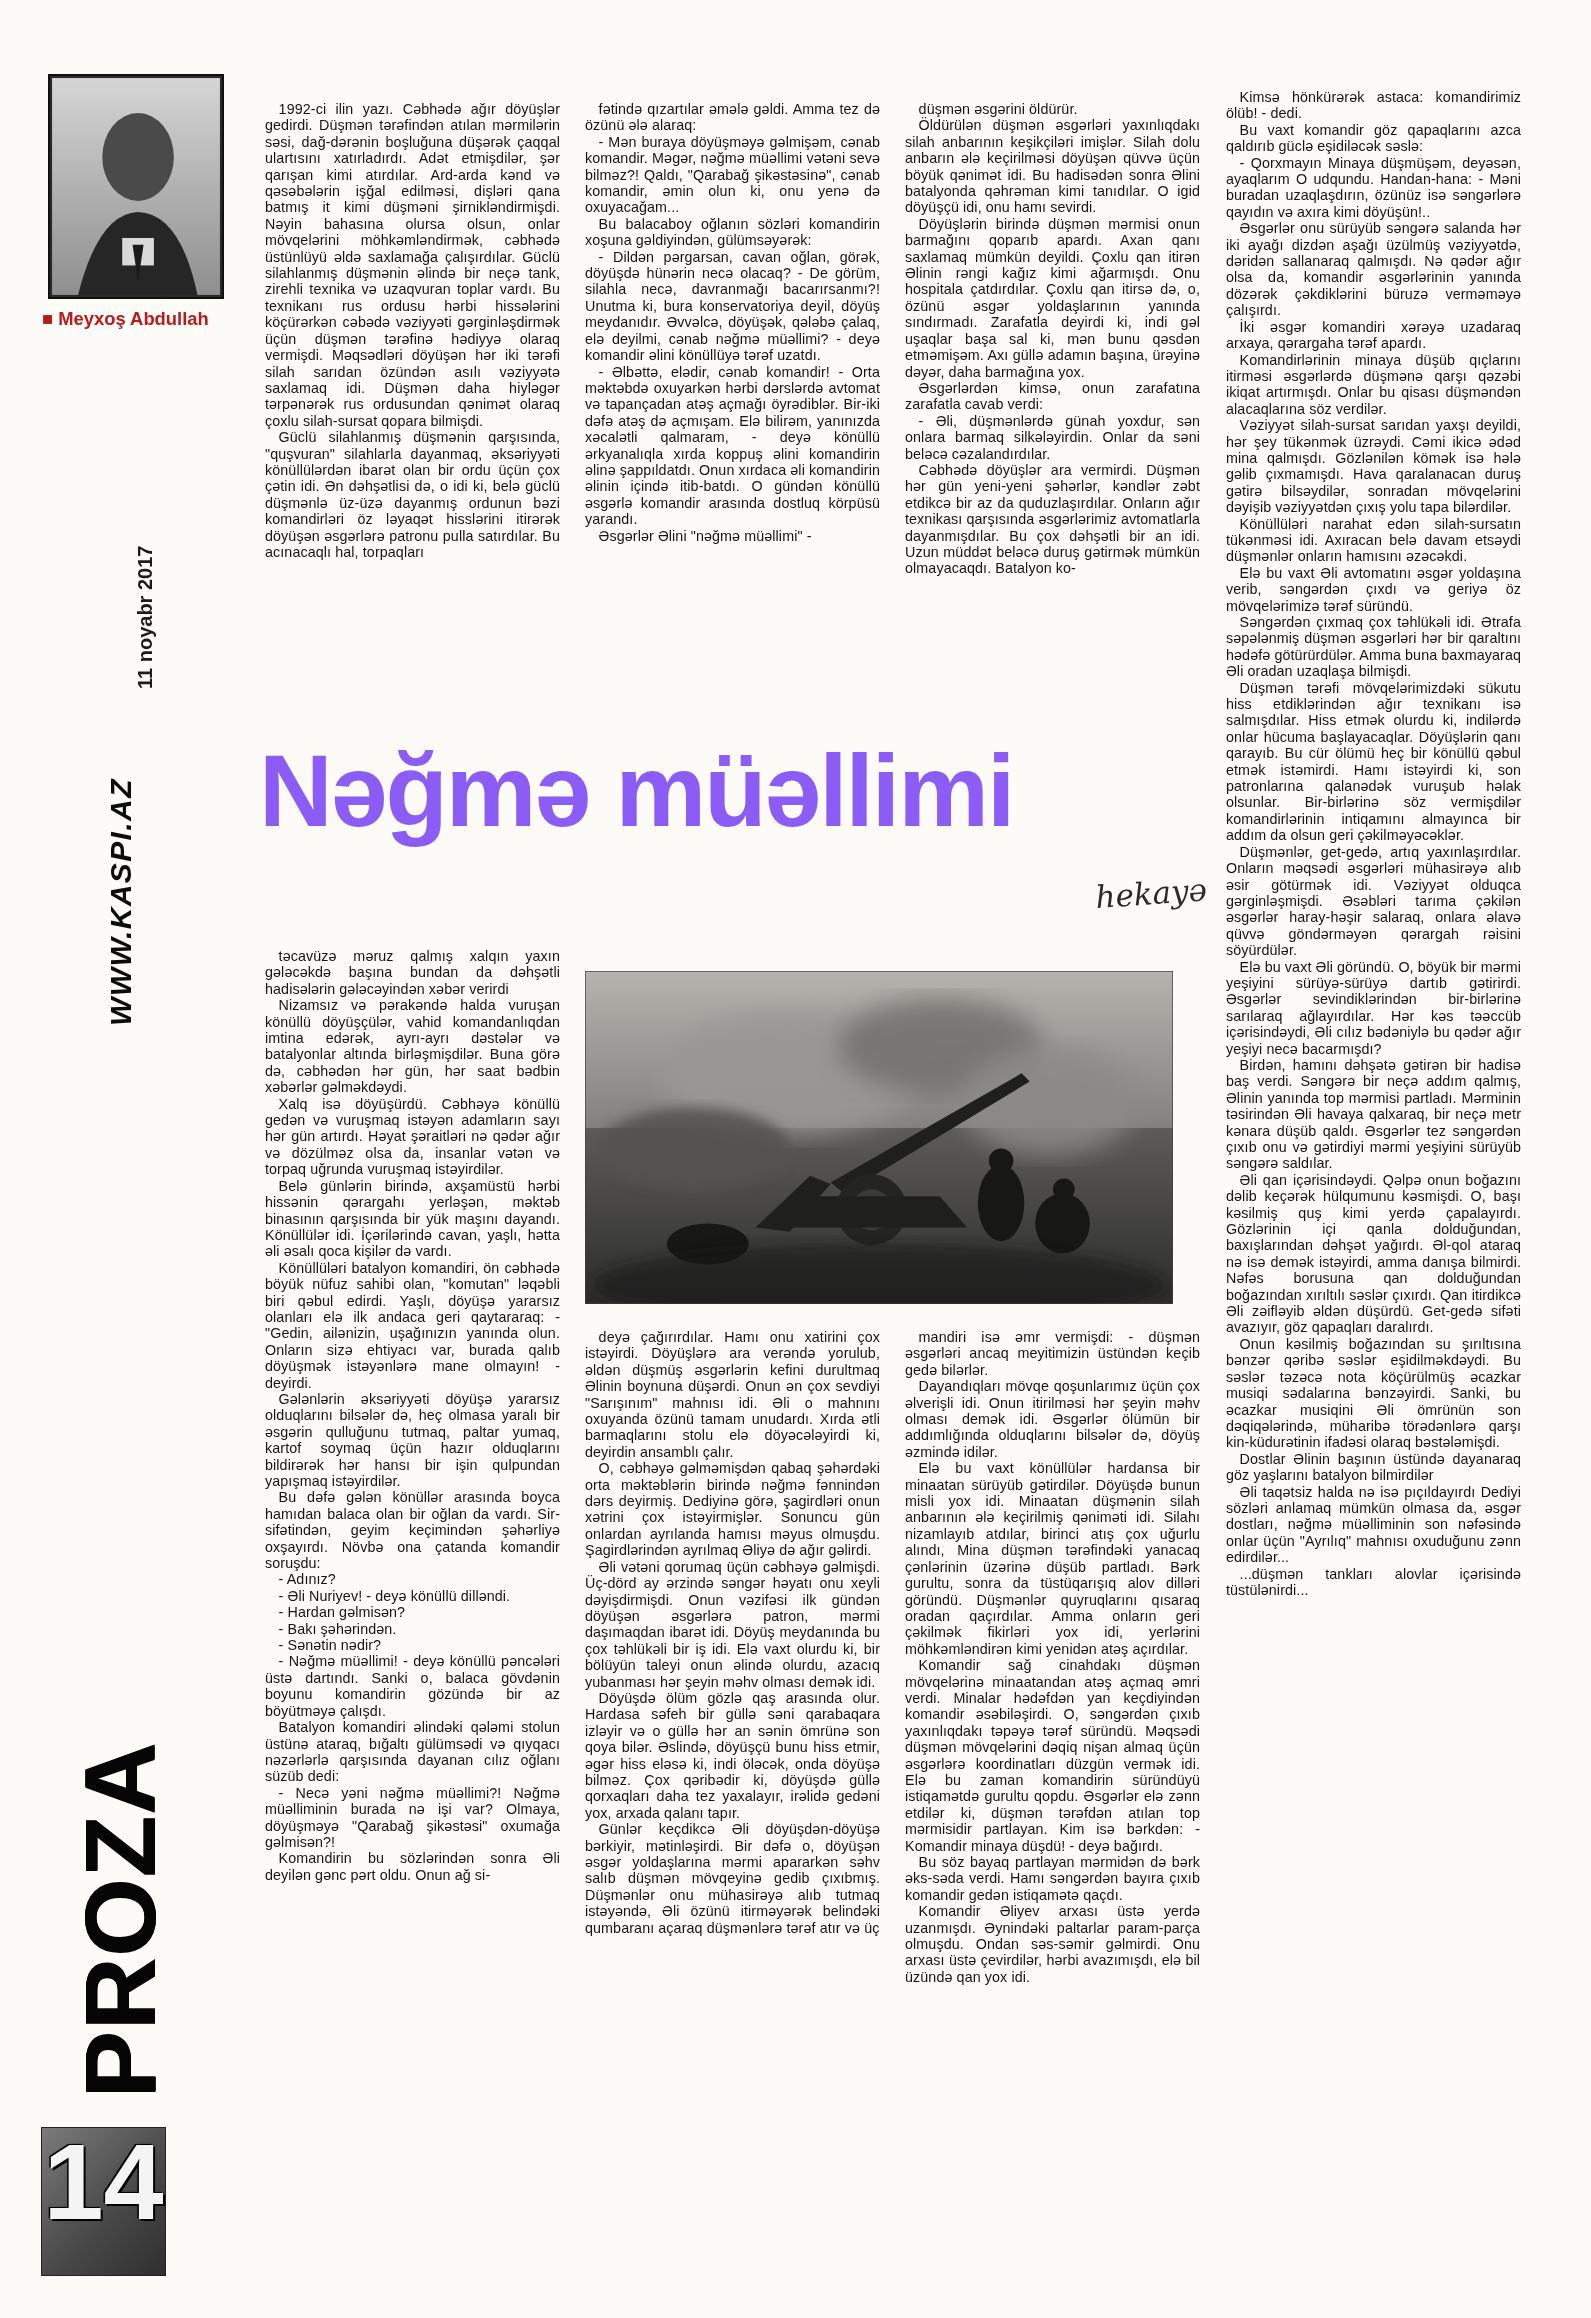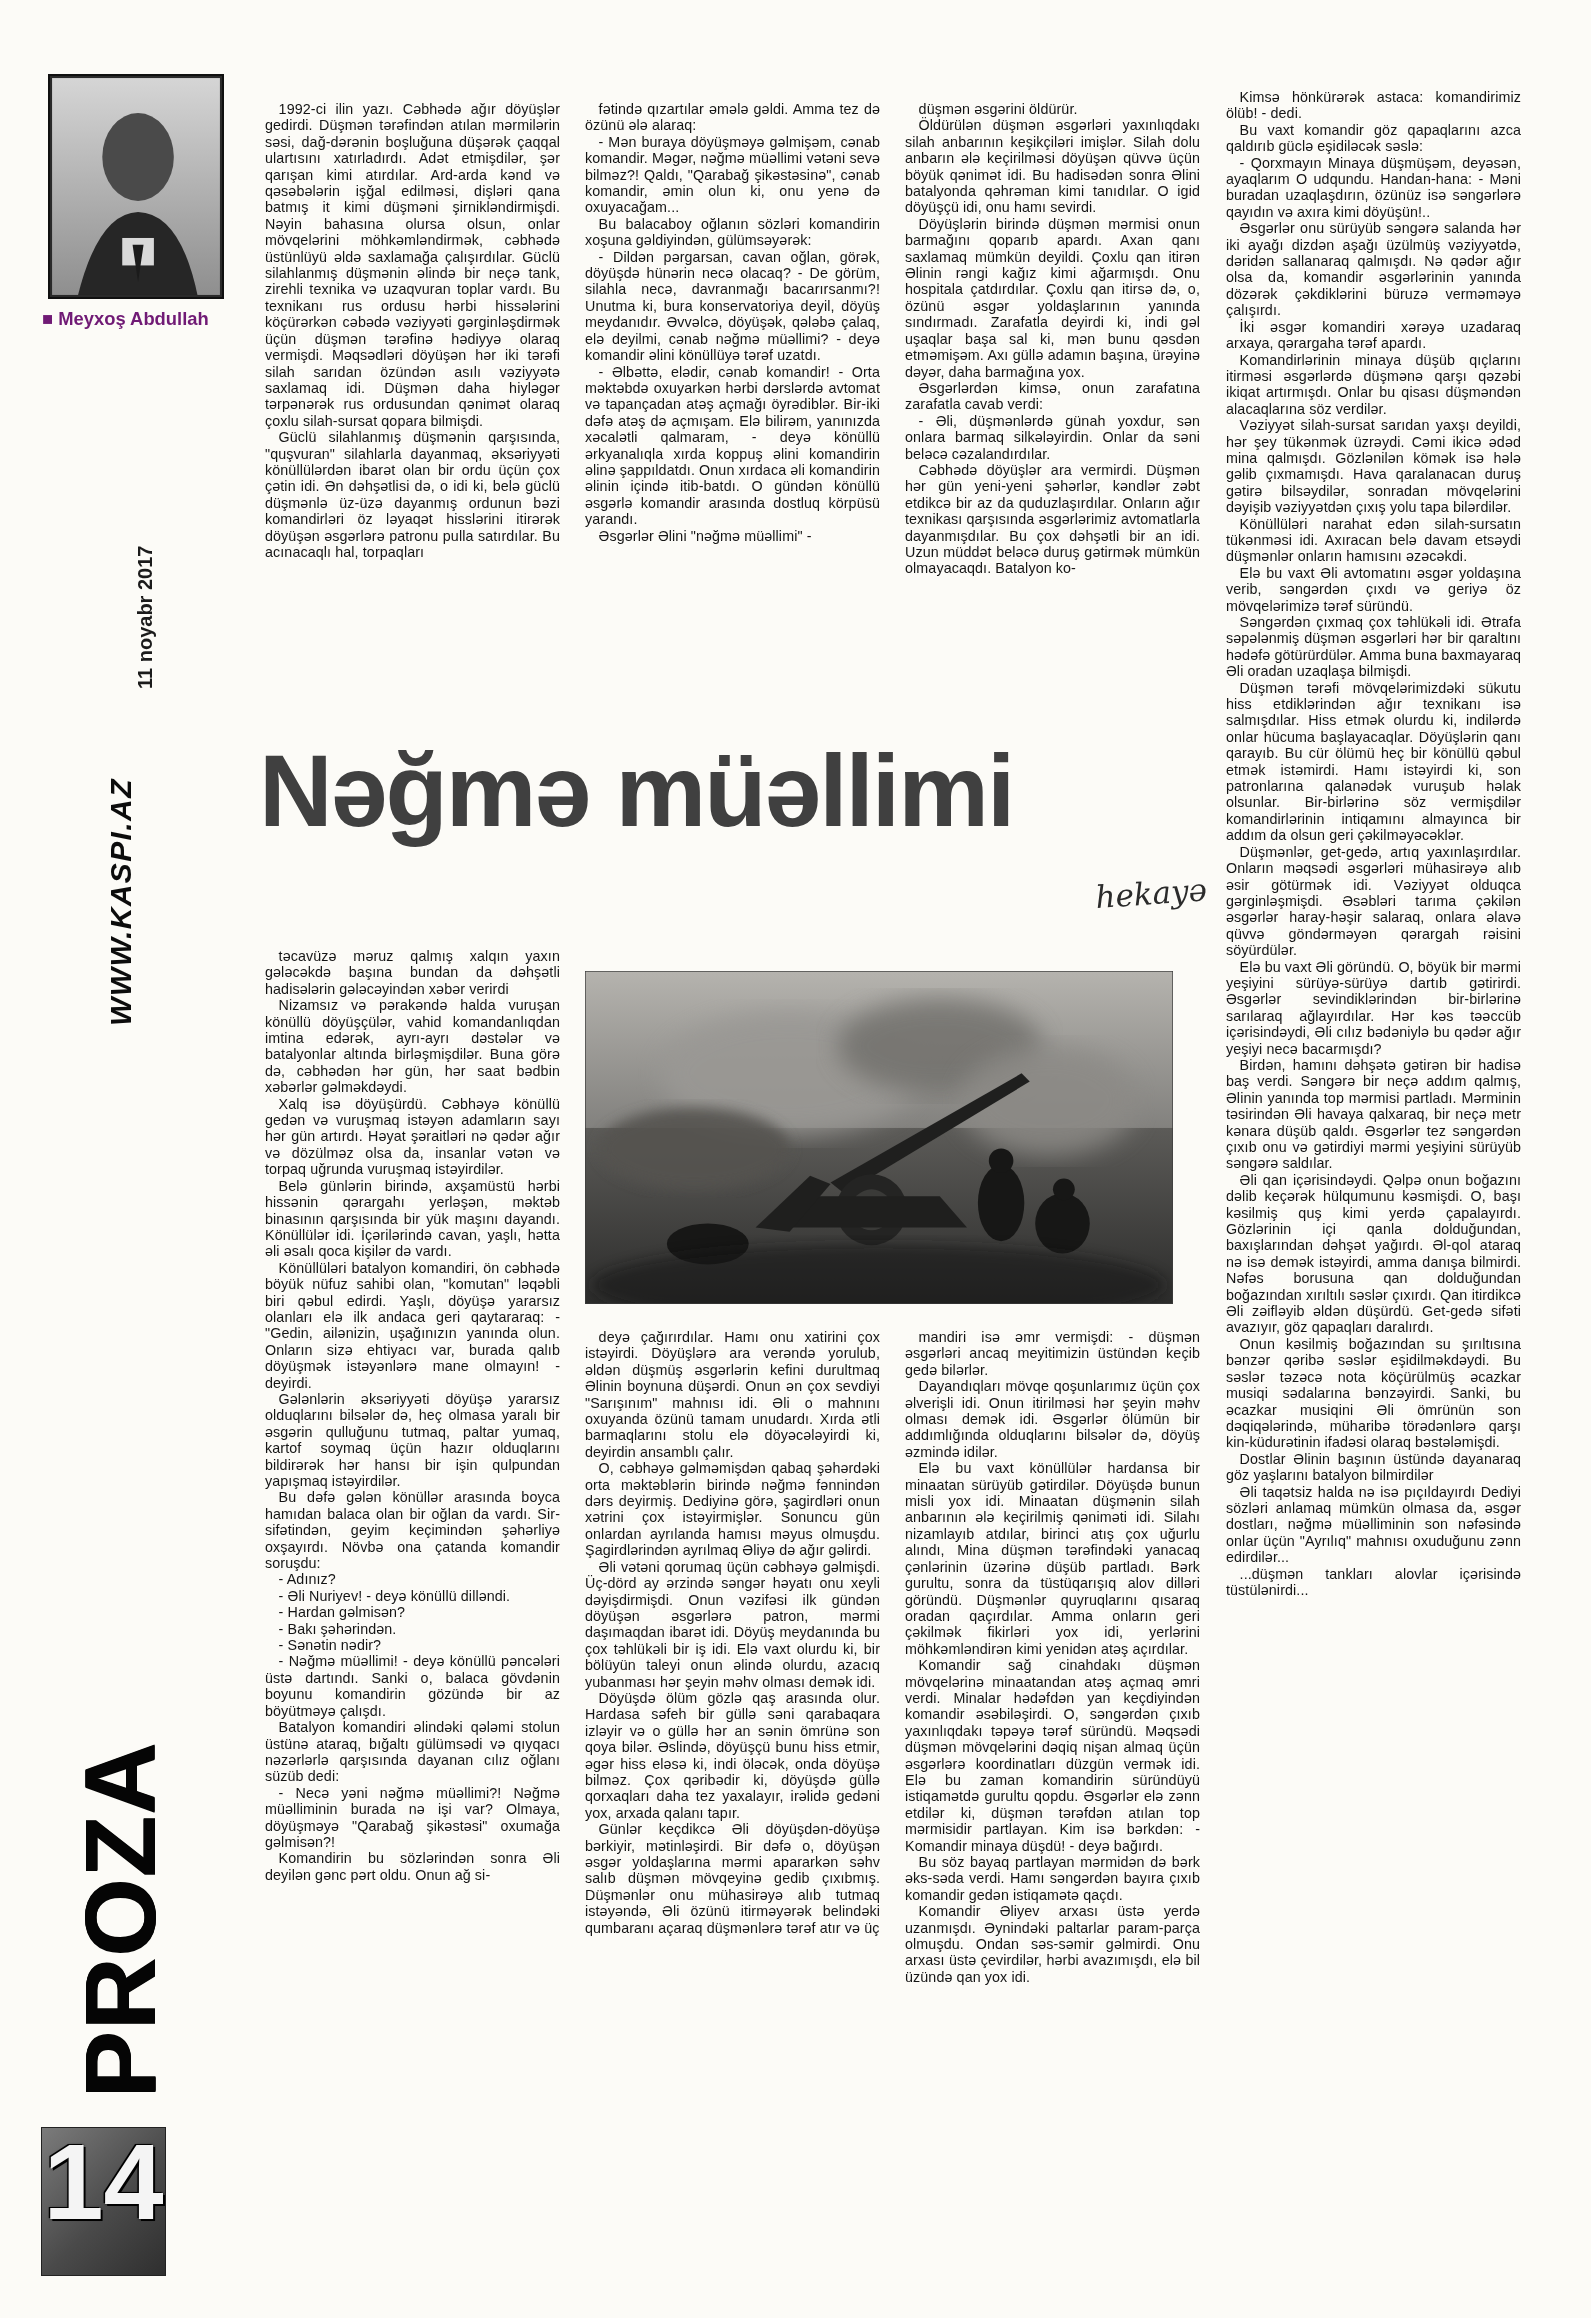--- a/index.html
+++ b/index.html
@@ -24,21 +24,21 @@
   .col p { margin:0; text-indent:13.6px; }
   .headline {
     position:absolute;
     left:259px; top:733px;
     width:948px; height:136px;
     margin:0;
     font-size:102px;
     font-weight:800;
     letter-spacing:-2px;
     white-space:nowrap;
-    color:#404040;
+    color:#8b5cf6;
   }
   .genre {
     position:absolute;
     left:1016px; top:878px;
     width:191px;
     font-family:"DejaVu Serif", serif;
     font-style:italic;
     font-size:31px;
     color:#2b2b2b;
     transform:rotate(-4deg);
@@ -51,21 +51,21 @@
     border:2.7px solid #101010;
     background:#b9b9b9;
     box-sizing:border-box;
   }
   .author-label {
     position:absolute;
     left:42px; top:308px;
     width:218px;
     font-size:18.4px;
     font-weight:bold;
-    color:#701a75;
+    color:#b91c1c;
   }
   .v-rot {
     position:absolute;
     transform:rotate(-90deg);
     transform-origin:0 0;
     white-space:nowrap;
   }
   .v-date {
     left:134px; top:689px;
     width:191px;

